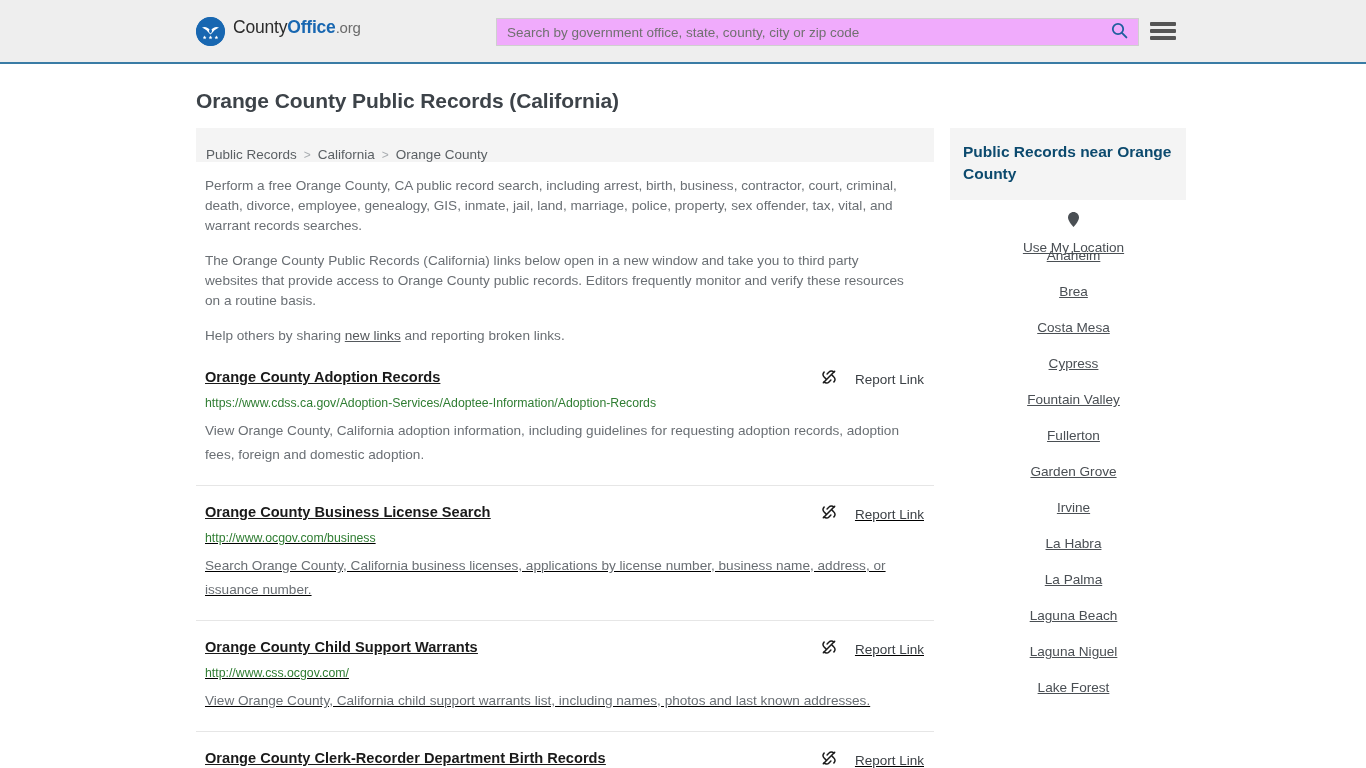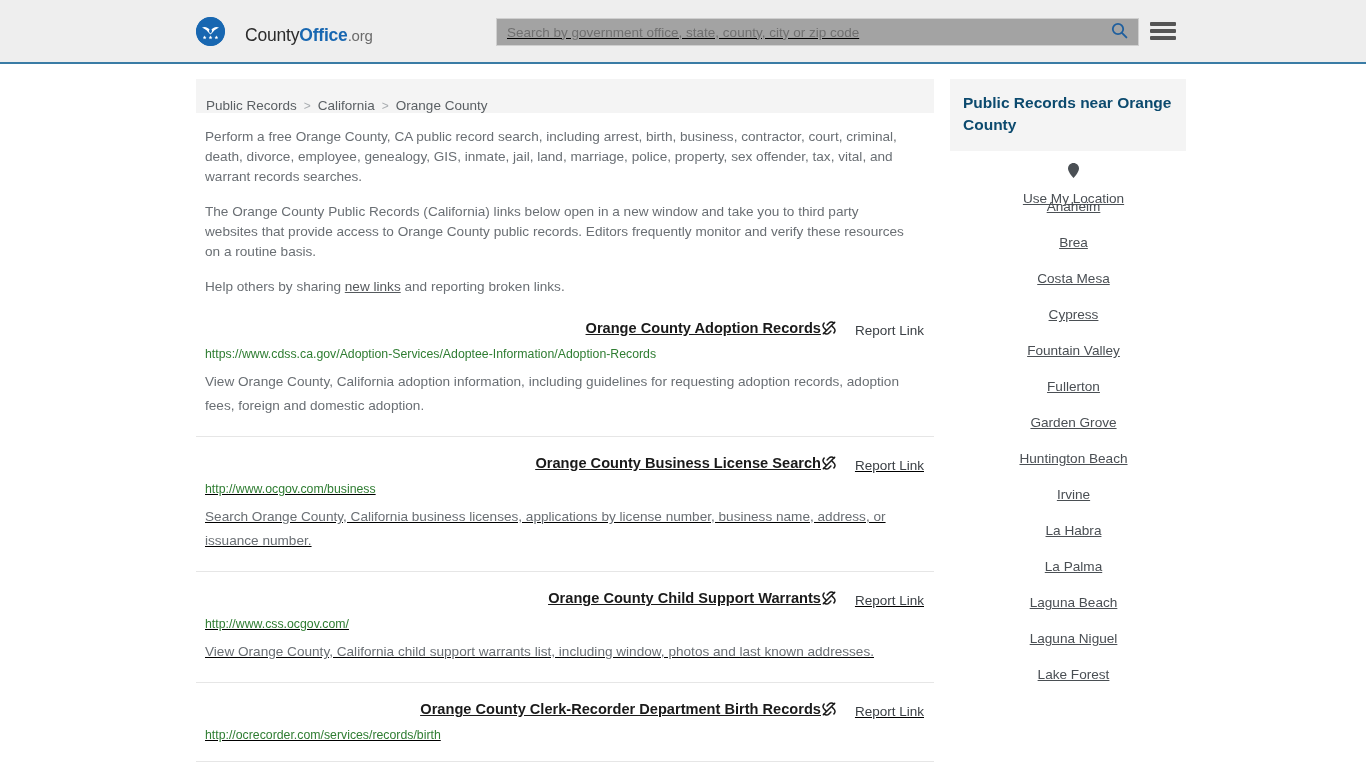--- a/index.html
+++ b/index.html
@@ -16,23 +16,23 @@
   .site-header {
     height: 64px;
     background: #eeeeee;
     border-bottom: 2px solid #3a7ca5;
     display: flex;
     align-items: center;
     position: relative;
   }
   .brand {
     display: flex;
-    align-items: flex-end;
+    align-items: flex-start;
     margin-left: 196px;
-    gap: 20px;
+    gap: 8px;
     text-decoration: none;
   }
   .brand-mark {
     width: 29px; height: 29px;
     border-radius: 50%;
     background: #1867b1;
     display: flex;
     flex-direction: column;
     align-items: center;
     justify-content: center;
@@ -49,23 +49,22 @@
   .brand-text .t-office { color: #1867b1; font-weight: 700; }
   .brand-text .t-org    { color: #6b6b6b; font-weight: 400; font-size: 15px; }
 
   .search-wrap {
     position: absolute;
     left: 496px;
     top: 18px;
     width: 643px;
     height: 28px;
     display: flex;
-    background: #a3a3a3;
+    background: #f0abfc;
     border: 1px solid #cfcfcf;
-    text-decoration: underline;
   }
   .search-input {
     flex: 1 1 auto;
     border: 0;
     outline: 0;
     background: transparent;
     padding: 0 10px;
     font-family: "Liberation Sans", sans-serif;
     font-size: 13.5px;
     color: #333;
@@ -160,21 +159,21 @@
     padding: 0 0 18px 9px;
     border-bottom: 1px solid #e6e6e6;
     margin-bottom: 0;
     position: relative;
   }
   .record + .record { padding-top: 17px; text-decoration: underline; }
   .record:first-child { padding-top: 0; }
   .record-head {
     display: flex;
     align-items: flex-start;
-    justify-content: flex-end;
+    justify-content: space-between;
   }
   .record-title {
     font-size: 14.6px;
     font-weight: 700;
     color: #1a1a1a;
     text-decoration: underline;
     line-height: 19px;
   }
   .report-link {
     display: flex;
@@ -268,20 +267,21 @@
 
   <button class="menu-btn">
     <i></i>
     <i></i>
     <i></i>
   </button>
 </div>
 
 <div class="page">
 
+  <h1 class="page-title">Orange County Public Records (California)</h1>
 
   <div class="columns">
 
     <div class="col-main">
 
       <nav class="breadcrumb">
         <a href="#">Public Records</a>
         <span class="crumb-sep">&gt;</span>
         <a href="#">California</a>
         <span class="crumb-sep">&gt;</span>
@@ -344,21 +344,21 @@
                   <path d="M12.9 12.9 C14.4 11.4 14.4 9.4 12.9 8.0 L11.0 6.1" fill="none" stroke="#1a1a1a" stroke-width="1.5" stroke-linecap="round"></path>
                   <path d="M3.1 12.9 C4.6 14.4 6.6 14.4 8.0 12.9 L9.9 11.0" fill="none" stroke="#1a1a1a" stroke-width="1.5" stroke-linecap="round"></path>
                   <path d="M12.9 3.1 C11.4 1.6 9.4 1.6 8.0 3.1 L6.1 5.0" fill="none" stroke="#1a1a1a" stroke-width="1.5" stroke-linecap="round"></path>
                   <line x1="2.3" y1="13.7" x2="13.7" y2="2.3" stroke="#1a1a1a" stroke-width="1.5" stroke-linecap="round"></line>
                 </svg>
               </span>
               <span class="report-label">Report Link</span>
             </span>
           </div>
           <a class="record-url" href="#">http://www.css.ocgov.com/</a>
-          <div class="record-desc">View Orange County, California child support warrants list, including window, photos and last known addresses.</div>
+          <div class="record-desc">View Orange County, California child support warrants list, including names, photos and last known addresses.</div>
         </div>
 
         <div class="record">
           <div class="record-head">
             <a class="record-title" href="#">Orange County Clerk-Recorder Department Birth Records</a>
             <span class="report-link">
               <span>
                 <svg width="16" height="16" viewBox="0 0 16 16" aria-hidden="true">
                   <path d="M3.1 3.1 C1.6 4.6 1.6 6.6 3.1 8.0 L5.0 9.9" fill="none" stroke="#1a1a1a" stroke-width="1.5" stroke-linecap="round"></path>
                   <path d="M12.9 12.9 C14.4 11.4 14.4 9.4 12.9 8.0 L11.0 6.1" fill="none" stroke="#1a1a1a" stroke-width="1.5" stroke-linecap="round"></path>
@@ -408,23 +408,20 @@
         <div class="side-item">
           <a href="#">Fountain Valley</a>
         </div>
         <div class="side-item">
           <a href="#">Fullerton</a>
         </div>
         <div class="side-item">
           <a href="#">Garden Grove</a>
         </div>
         <div class="side-item">
-          <a href="#">Huntington Beach</a>
-        </div>
-        <div class="side-item">
           <a href="#">Irvine</a>
         </div>
         <div class="side-item">
           <a href="#">La Habra</a>
         </div>
         <div class="side-item">
           <a href="#">La Palma</a>
         </div>
         <div class="side-item">
           <a href="#">Laguna Beach</a>

